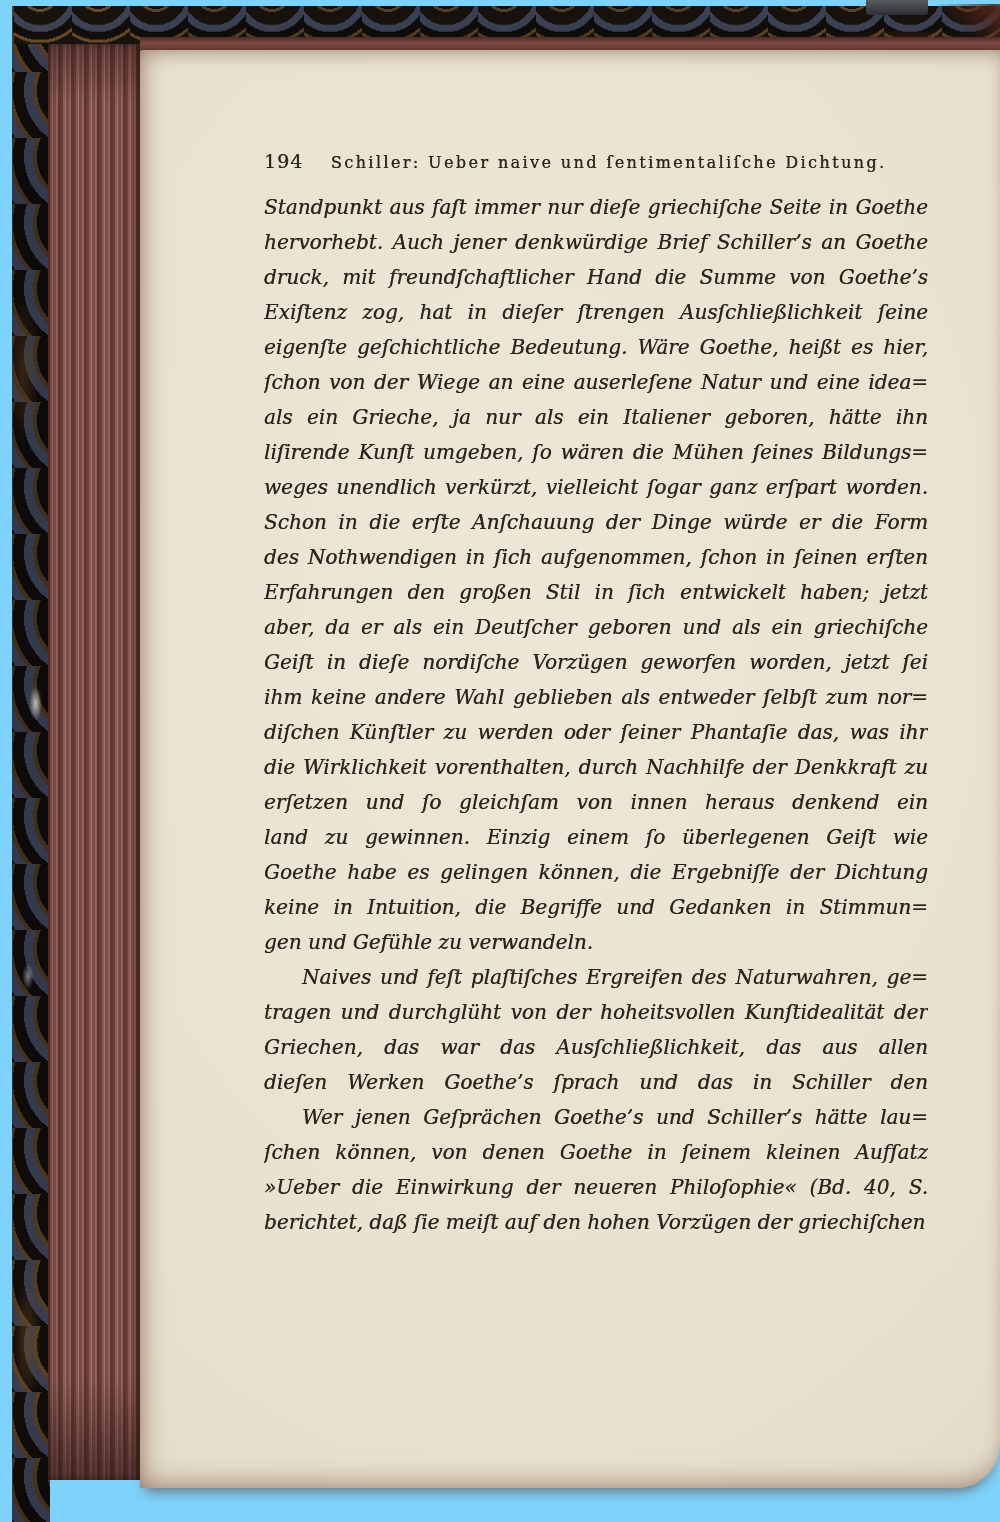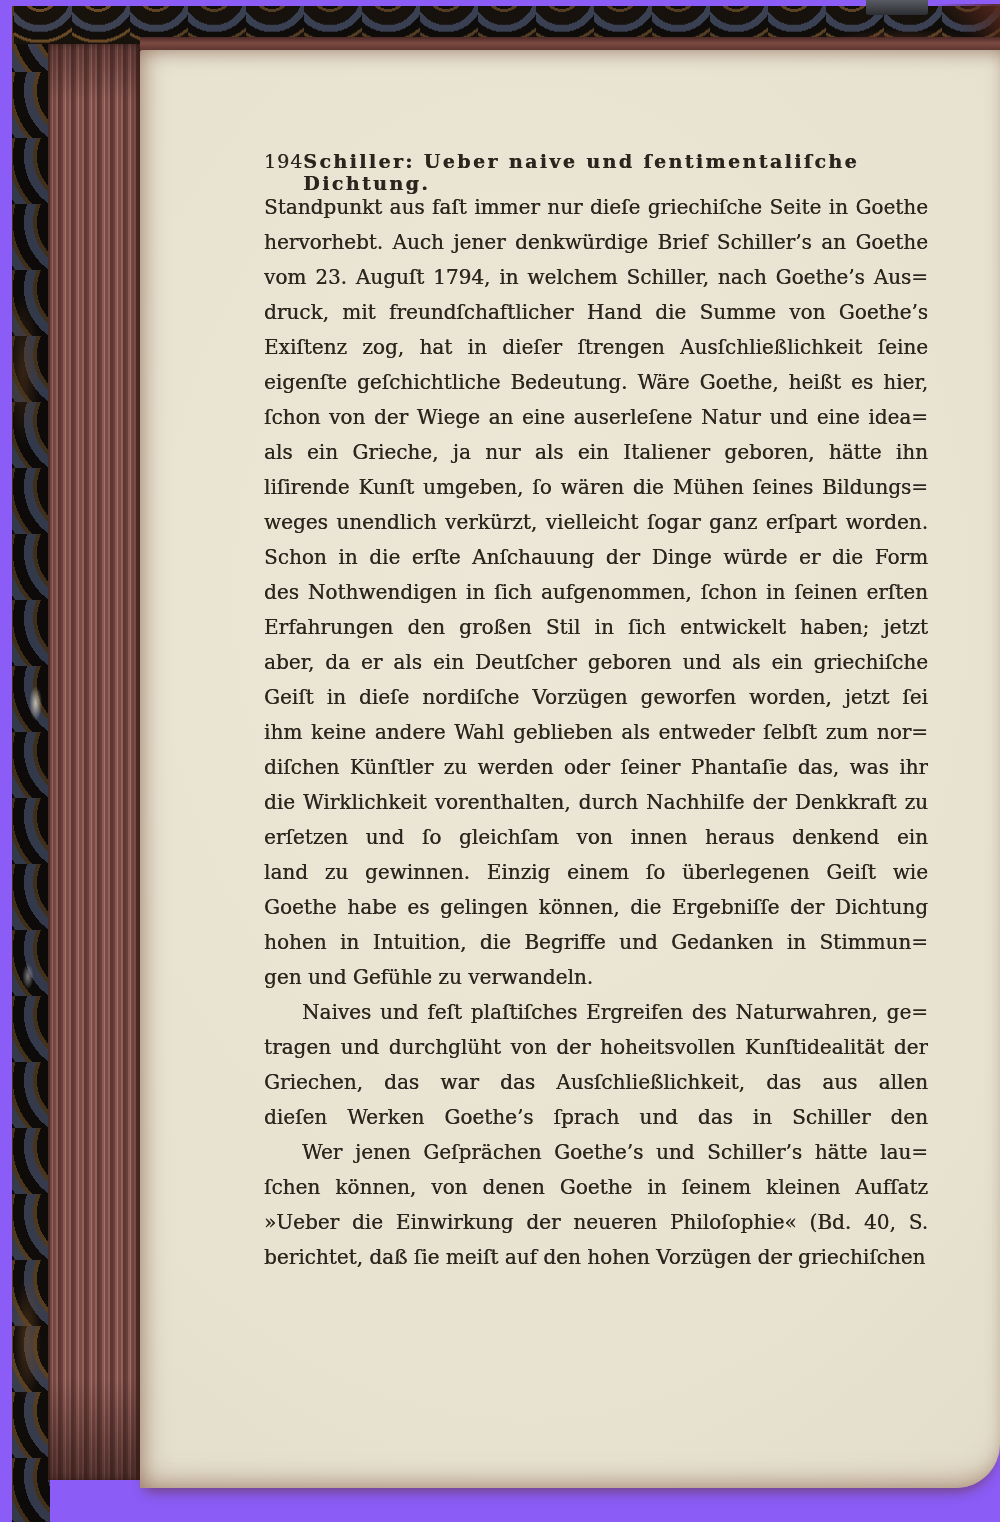--- a/index.html
+++ b/index.html
@@ -1,17 +1,17 @@
 <!DOCTYPE html>
 <html><head>
 <meta charset="utf-8">
 <style>
   html,body{margin:0;padding:0;background:#050404;}
   .scene{position:relative;width:1000px;height:1522px;overflow:hidden;
-         background:#8b5cf6;font-family:"DejaVu Serif","Liberation Serif",serif;}
+         background:#7dd3fc;font-family:"DejaVu Serif","Liberation Serif",serif;}
 
   
   .cover-top{position:absolute;left:14px;top:6px;right:0;height:38px;
     background:
       radial-gradient(ellipse 140px 34px at 90% 115%, rgba(120,60,38,.6), transparent 62%),
       repeating-radial-gradient(circle at 26px -12px, rgba(60,68,88,.92) 0 7px, rgba(14,12,10,.95) 7px 15px, rgba(132,96,50,.55) 15px 18px, rgba(22,17,12,.96) 18px 31px),
       linear-gradient(90deg,#4a2f18 0 10%,#181310 18% 68%,#2b1f15 80% 100%);
     background-size:auto,58px 130%,auto;}
   .cover-left{position:absolute;left:12px;top:6px;width:38px;height:1516px;
     background:
@@ -42,25 +42,25 @@
     background:radial-gradient(ellipse 120% 100% at 45% 38%,#ece7d6,#e7e2d0 58%,#ddd6c2 96%);
     box-shadow:inset 14px 0 24px -10px rgba(140,100,80,.55),
                inset 0 10px 18px -8px rgba(120,80,60,.5),
                inset 0 -18px 26px -14px rgba(135,92,72,.55),
                0 9px 12px -5px rgba(95,50,38,.55);}
 
   .header{position:absolute;top:100px;left:124px;width:664px;display:flex;
     align-items:baseline;color:#2a241d;
     text-shadow:.35px 0 0 rgba(42,36,29,.8);}
   .pagenum{font-size:19px;letter-spacing:1px;}
-  .runtitle{flex:1;font-size:19px;font-weight:bold;
+  .runtitle{flex:1;text-align:center;font-size:16px;font-weight:normal;
     letter-spacing:2.4px;padding-right:14px;}
 
   .body{position:absolute;top:140px;left:124px;width:664px;color:#2a241d;
-    font-size:20px;text-shadow:.35px 0 0 rgba(42,36,29,.8);}
+    font-size:20px;text-shadow:.35px 0 0 rgba(42,36,29,.8);font-style:italic;}
   .line{height:35px;line-height:35px;text-align:justify;text-align-last:justify;
     overflow:hidden;}
   .line.end{text-align-last:left;}
   .line.indent{text-indent:38px;}
 </style>
 </head>
 <body>
 
 <div class="scene">
   <div class="cover-left"></div>
@@ -71,40 +71,39 @@
   <div class="fore-edge-left"></div>
 
   <div class="page">
     <div class="header">
       <span class="pagenum">194</span>
       <span class="runtitle">Schiller: Ueber naive und ſentimentaliſche Dichtung.</span>
     </div>
     <div class="body">
         <div class="line">Standpunkt aus faſt immer nur dieſe griechiſche Seite in Goethe</div>
         <div class="line">hervorhebt. Auch jener denkwürdige Brief Schiller’s an Goethe</div>
-        <div class="line">vom 23. Auguſt 1794, in welchem Schiller, nach Goethe’s Aus=</div>
         <div class="line">druck, mit freundſchaftlicher Hand die Summe von Goethe’s</div>
         <div class="line">Exiſtenz zog, hat in dieſer ſtrengen Ausſchließlichkeit ſeine</div>
         <div class="line">eigenſte geſchichtliche Bedeutung. Wäre Goethe, heißt es hier,</div>
         <div class="line">ſchon von der Wiege an eine auserleſene Natur und eine idea=</div>
         <div class="line">als ein Grieche, ja nur als ein Italiener geboren, hätte ihn</div>
         <div class="line">liſirende Kunſt umgeben, ſo wären die Mühen ſeines Bildungs=</div>
         <div class="line">weges unendlich verkürzt, vielleicht ſogar ganz erſpart worden.</div>
         <div class="line">Schon in die erſte Anſchauung der Dinge würde er die Form</div>
         <div class="line">des Nothwendigen in ſich aufgenommen, ſchon in ſeinen erſten</div>
         <div class="line">Erfahrungen den großen Stil in ſich entwickelt haben; jetzt</div>
         <div class="line">aber, da er als ein Deutſcher geboren und als ein griechiſche</div>
         <div class="line">Geiſt in dieſe nordiſche Vorzügen geworfen worden, jetzt ſei</div>
         <div class="line">ihm keine andere Wahl geblieben als entweder ſelbſt zum nor=</div>
         <div class="line">diſchen Künſtler zu werden oder ſeiner Phantaſie das, was ihr</div>
         <div class="line">die Wirklichkeit vorenthalten, durch Nachhilfe der Denkkraft zu</div>
         <div class="line">erſetzen und ſo gleichſam von innen heraus denkend ein Griechen=</div>
         <div class="line">land zu gewinnen. Einzig einem ſo überlegenen Geiſt wie</div>
         <div class="line">Goethe habe es gelingen können, die Ergebniſſe der Dichtung</div>
-        <div class="line">hohen in Intuition, die Begriffe und Gedanken in Stimmun=</div>
+        <div class="line">keine in Intuition, die Begriffe und Gedanken in Stimmun=</div>
         <div class="line end">gen und Gefühle zu verwandeln.</div>
         <div class="line indent">Naives und feſt plaſtiſches Ergreifen des Naturwahren, ge=</div>
         <div class="line">tragen und durchglüht von der hoheitsvollen Kunſtidealität der</div>
         <div class="line">Griechen, das war das Ausſchließlichkeit, das aus allen</div>
         <div class="line">dieſen Werken Goethe’s ſprach und das in Schiller den begeiſtert=</div>
         <div class="line indent">Wer jenen Geſprächen Goethe’s und Schiller’s hätte lau=</div>
         <div class="line">ſchen können, von denen Goethe in ſeinem kleinen Aufſatz</div>
         <div class="line">»Ueber die Einwirkung der neueren Philoſophie« (Bd. 40, S. 422)</div>
         <div class="line end">berichtet, daß ſie meiſt auf den hohen Vorzügen der griechiſchen</div>
       </div>

